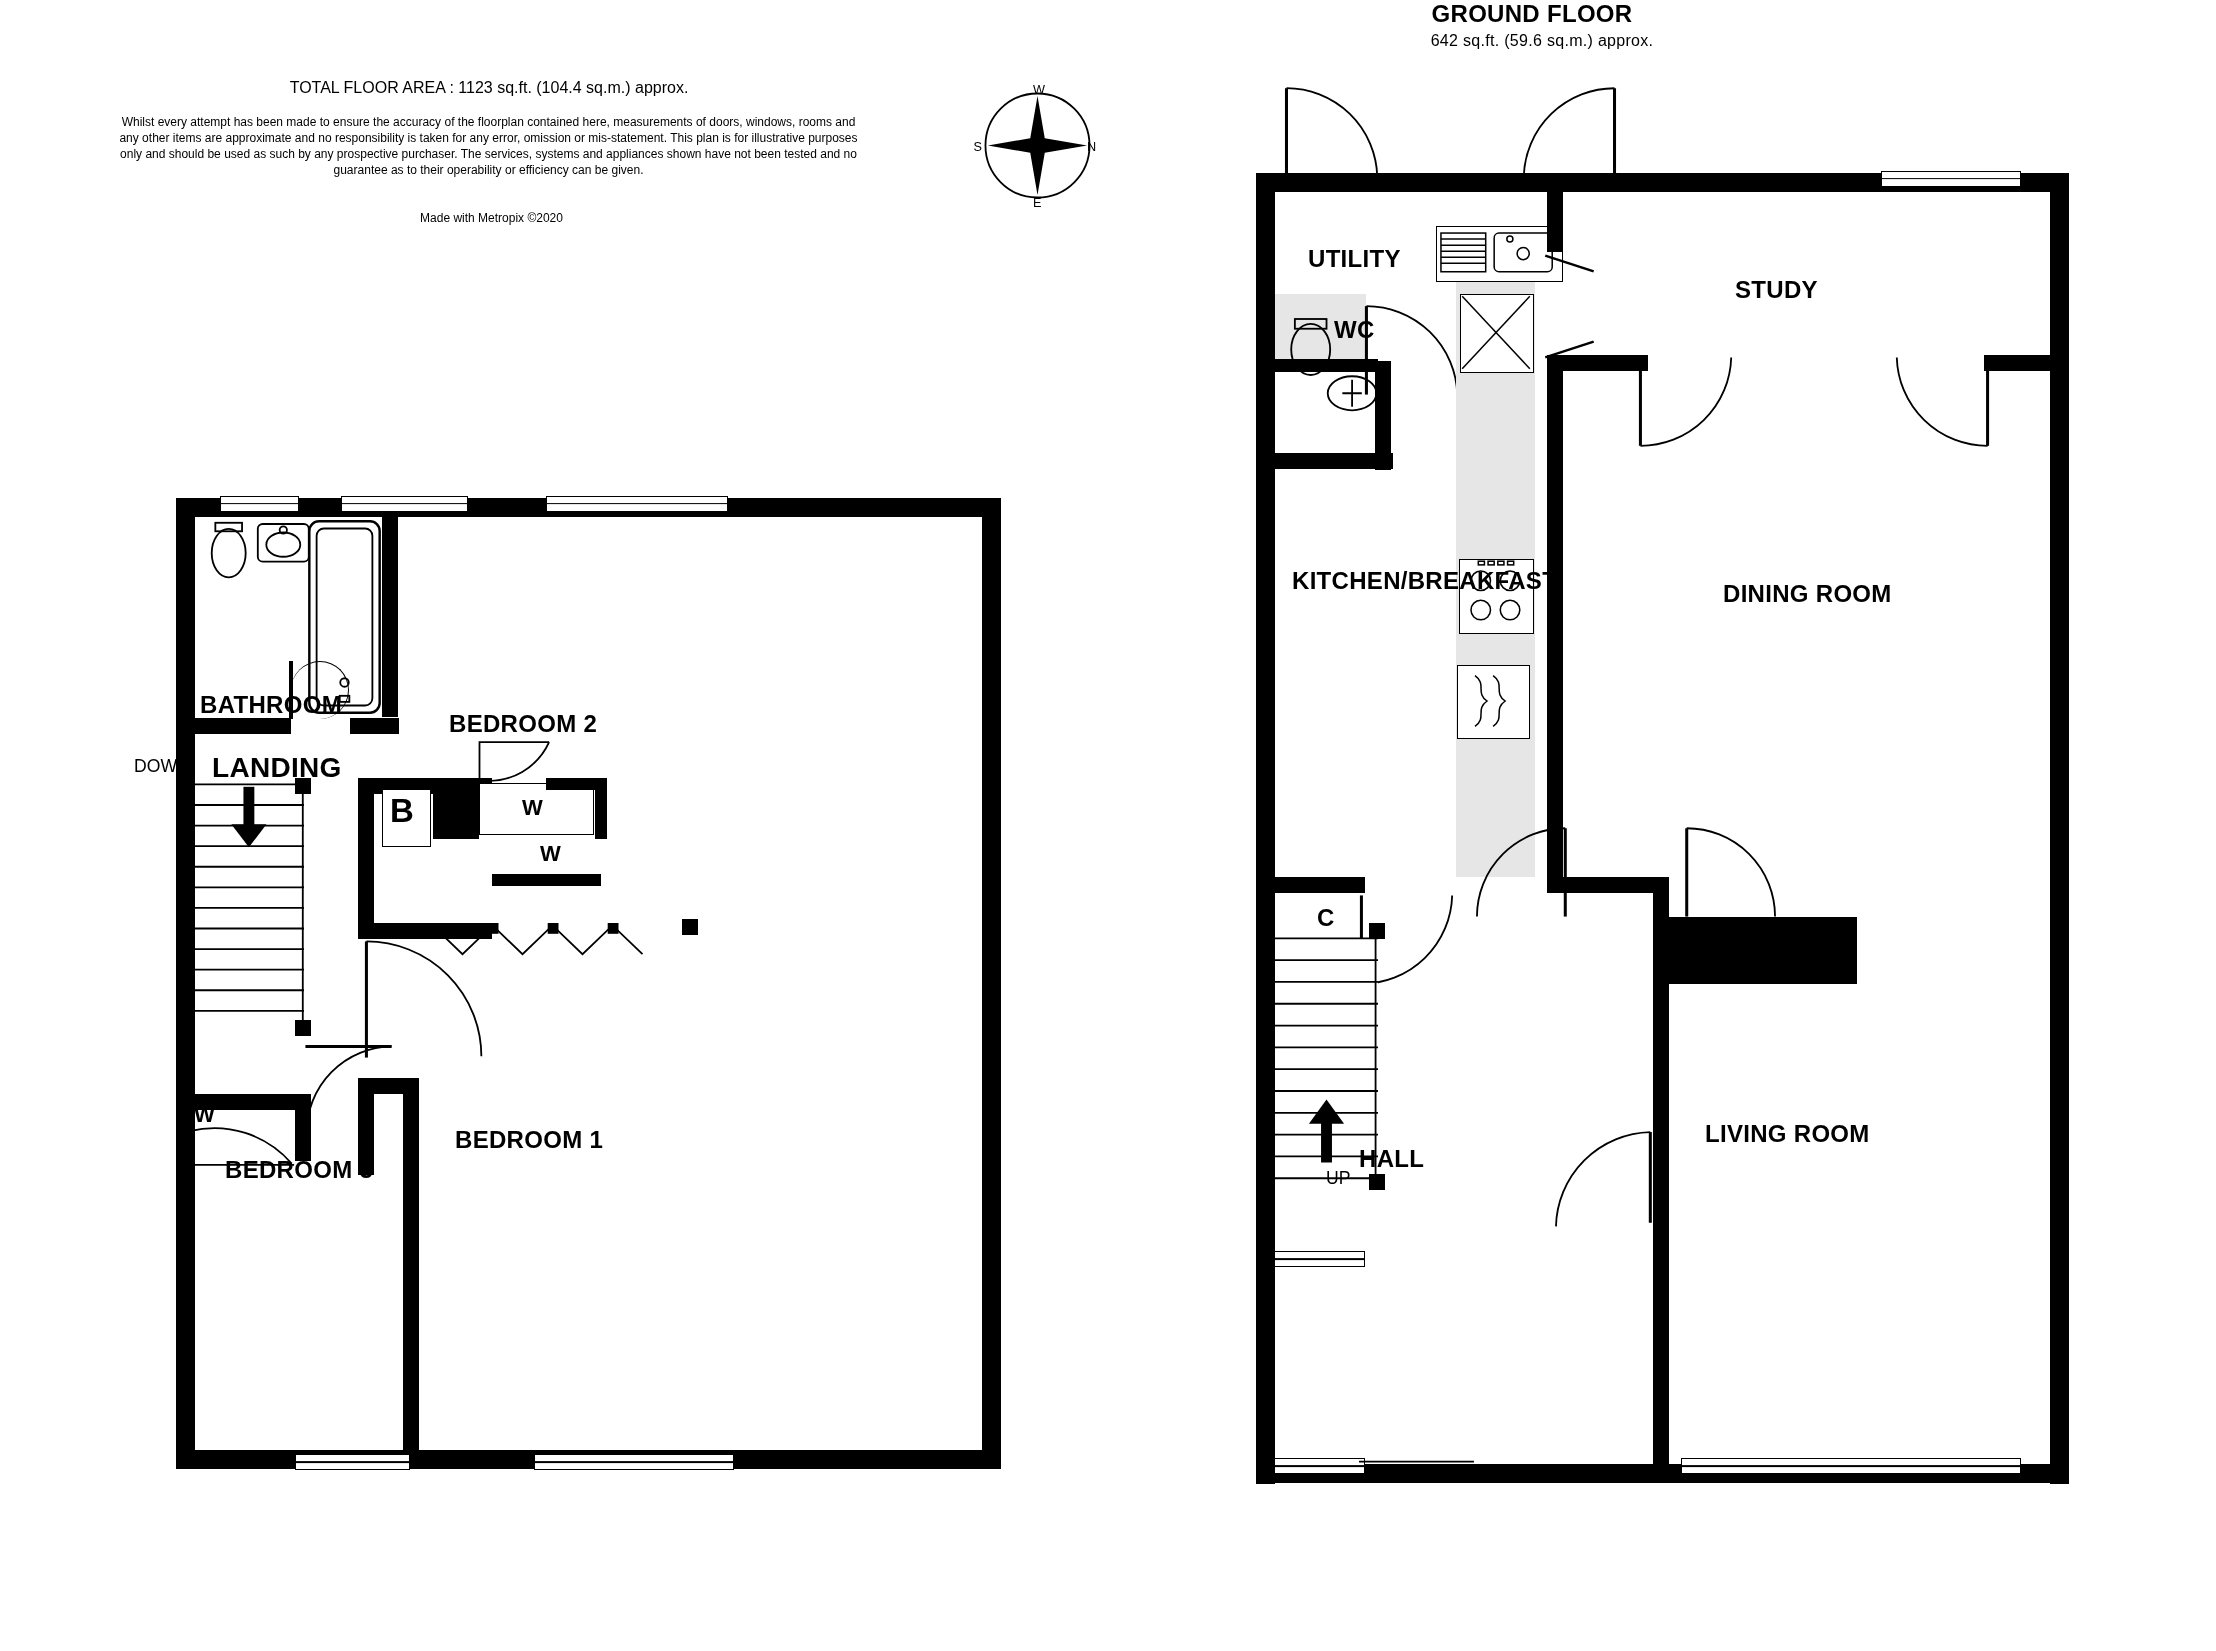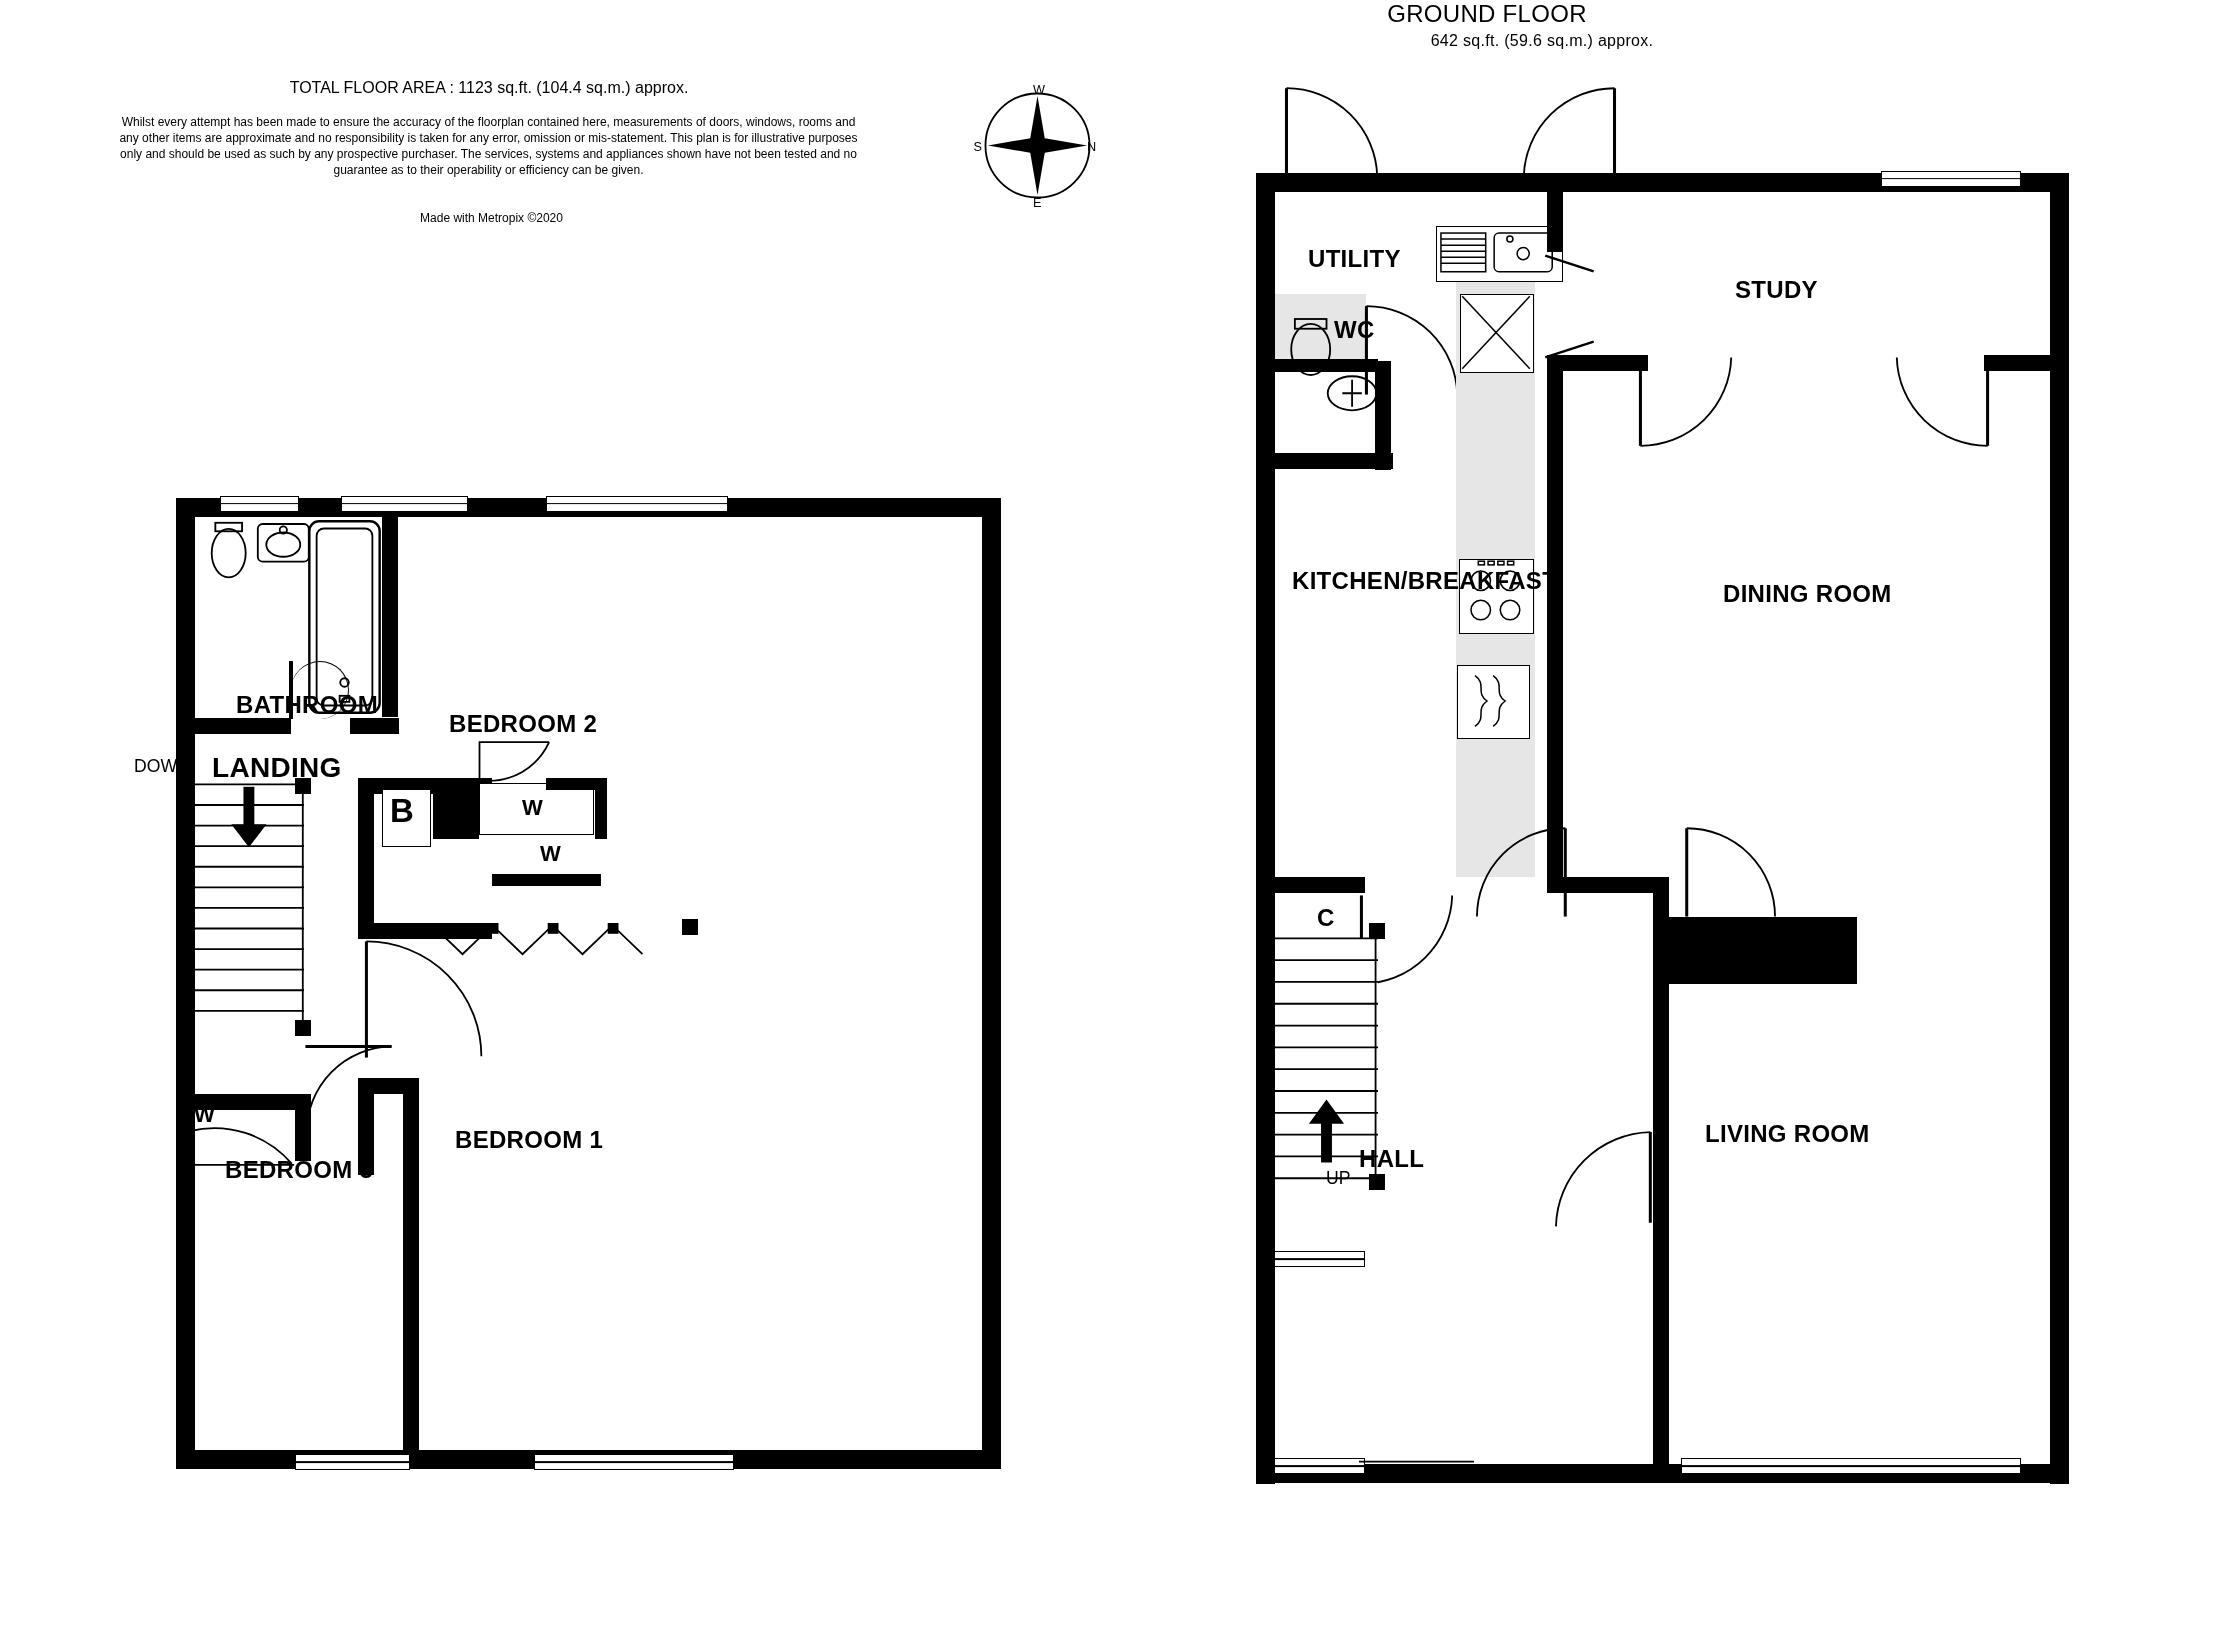--- a/index.html
+++ b/index.html
@@ -137,21 +137,21 @@
 
     <div class="abs" style="left:132px; top:22px; width:73px; height:194px;">
       <svg width="73" height="194" viewBox="0 0 120 320">
         <rect x="2" y="2" width="116" height="316" rx="16" class="ln" stroke-width="4"></rect>
         <rect x="14" y="14" width="92" height="292" rx="12" class="ln" stroke-width="3"></rect>
         <circle cx="60" cy="268" r="7" class="ln" stroke-width="3"></circle>
         <rect x="52" y="290" width="16" height="10" class="ln" stroke-width="3"></rect>
       </svg>
     </div>
 
-    <div class="room-label" style="left:24px; top:193px; font-size:24px;margin-left:36px;">BATHROOM</div>
+    <div class="room-label" style="left:24px; top:193px; font-size:24px;">BATHROOM</div>
     <div class="room-label" style="left:273px; top:212px; font-size:24px;">BEDROOM 2</div>
 
     <div class="small-label" style="left:-42px; top:258px; font-size:17.6px;">DOWN</div>
     <div class="room-label" style="left:36px; top:254px; font-size:28px;">LANDING</div>
 
     <div class="abs" style="left:19.4px; top:286px; width:109px; height:243px;">
       <svg width="109" height="243" viewBox="0 0 180 400">
         <rect x="0" y="0" width="180" height="400" fill="#fff" stroke="none"></rect>
         <g class="ln" stroke-width="3">
           <line x1="0" y1="0" x2="180" y2="0"></line>
@@ -243,21 +243,21 @@
       <svg width="91" height="91" viewBox="0 0 150 150">
         <path d="M146,4 L4,4" class="ln" stroke-width="5"></path>
         <path d="M146,4 A142,142 0 0 0 6,146" class="ln" stroke-width="3" fill="none"></path>
       </svg>
     </div>
 
     <div class="room-label" style="left:49px; top:658px; font-size:24px;">BEDROOM 3</div>
     <div class="room-label" style="left:279px; top:628px; font-size:24px;">BEDROOM 1</div>
   </div>
 
-  <div class="title" style="left:1147px; top:0px; width:680px; font-size:24px; font-weight:normal;">GROUND FLOOR</div>
+  <div class="title" style="left:1192px; top:0px; width:680px; font-size:24px; font-weight:bold;">GROUND FLOOR</div>
   <div class="title" style="left:1202px; top:32px; width:680px;">642 sq.ft. (59.6 sq.m.) approx.</div>
 
   <div class="abs" style="left:1256px; top:173px; width:813px; height:1311px;">
 
     <div class="wall" style="left:794px; top:0;    width:19.4px; height:1311px;"></div>
 
     <div class="wall" style="left:0;   top:0;    width:19.4px; height:1311px;"></div>
 
     <div class="wall" style="left:0;   top:0;    width:813px; height:19.4px;"></div>
 

